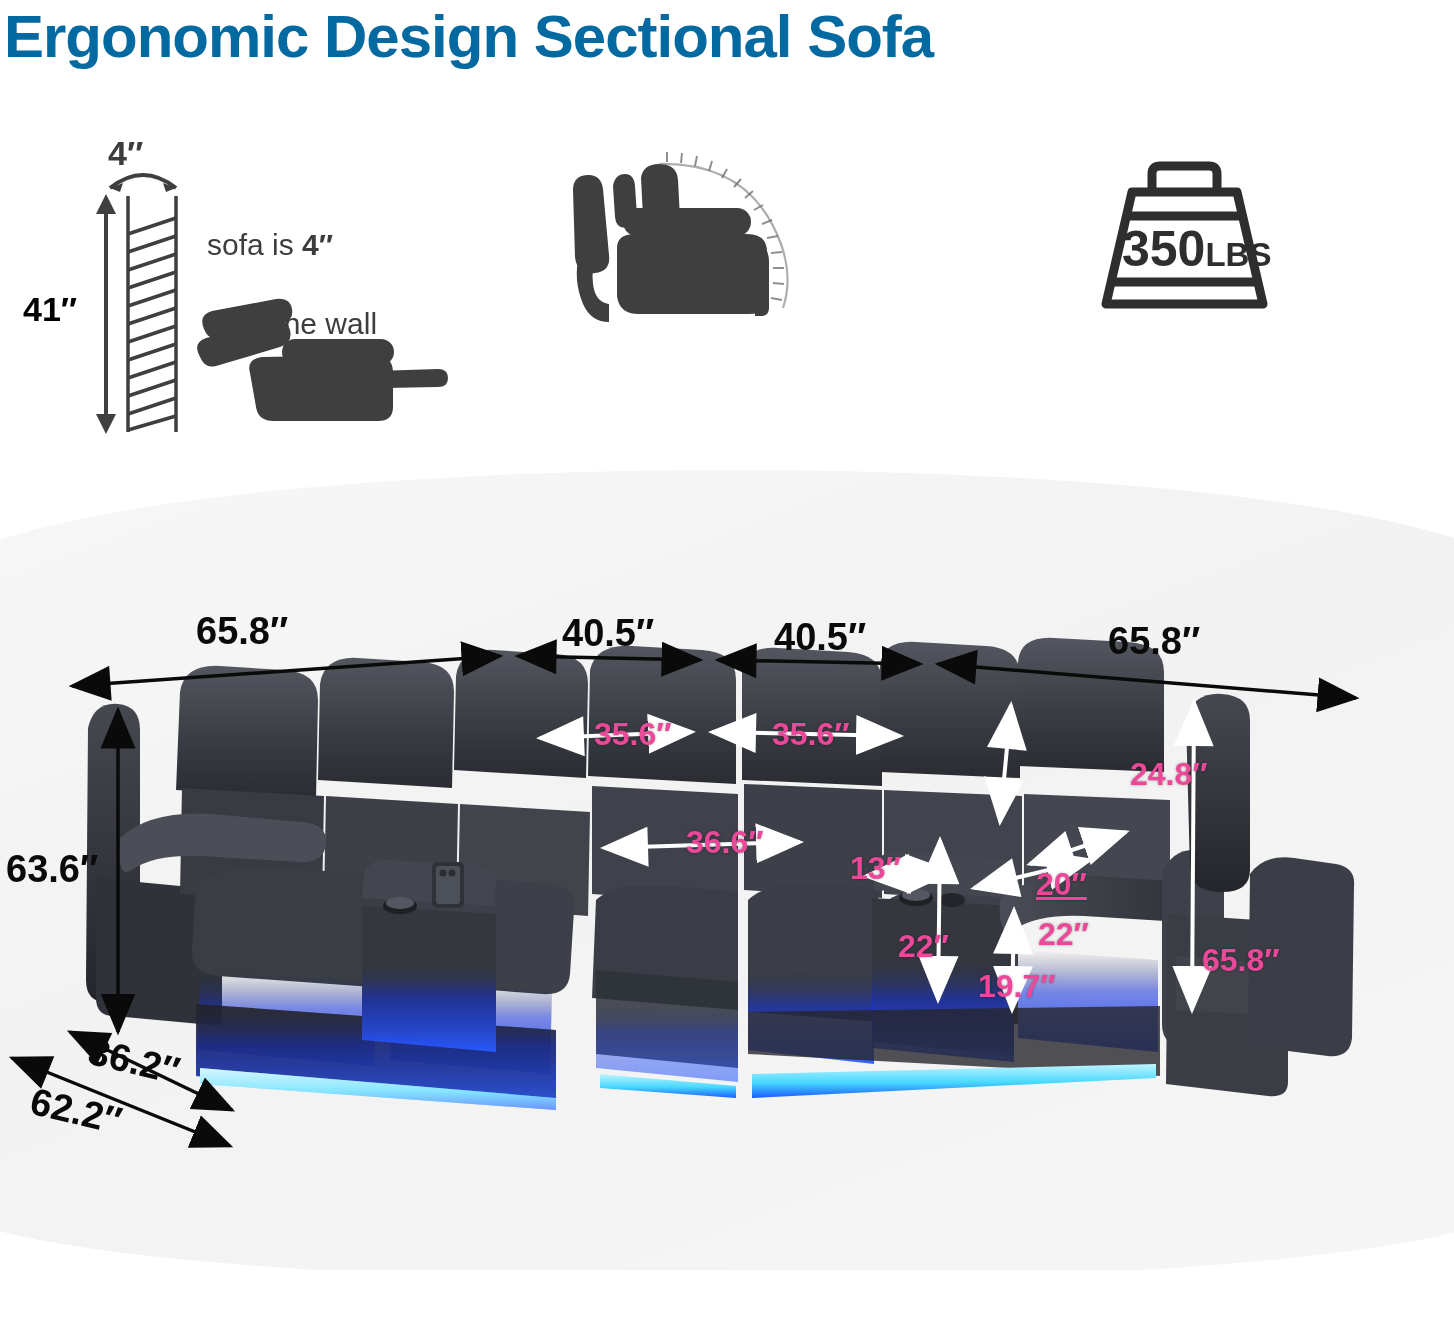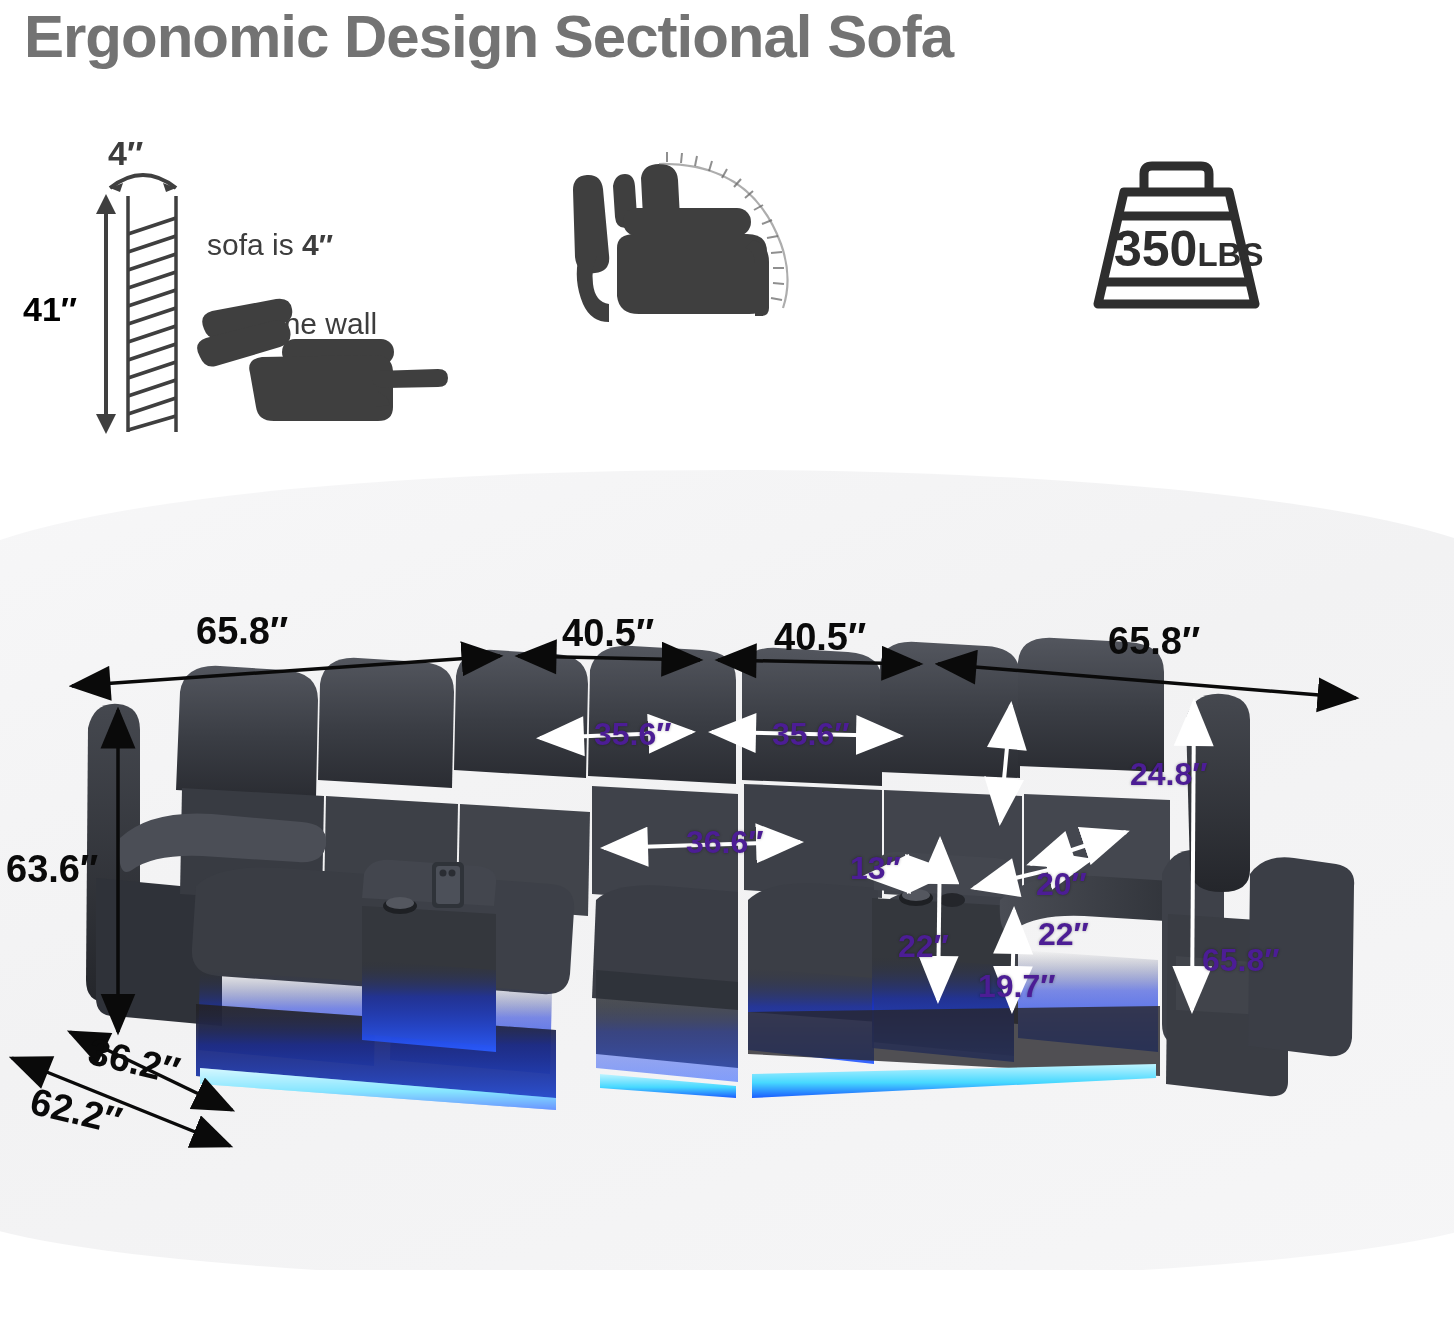--- a/index.html
+++ b/index.html
@@ -7,23 +7,23 @@
   body {
     width:1454px; height:1342px;
     background:#ffffff;
     font-family:"Liberation Sans", sans-serif;
     position:relative; overflow:hidden;
     color:#3a3a3a;
   }
 
   
   .title {
-    position:absolute; left:24px; top:2px;
+    position:absolute; left:4px; top:2px;
     font-size:60px; font-weight:700; letter-spacing:-1px;
-    color:#737373; white-space:nowrap;
+    color:#0369a1; white-space:nowrap;
     font-family:"Liberation Sans", sans-serif;
   }
 
   
   .features { position:absolute; left:0; top:120px; width:1454px; height:340px; }
   .feature { position:absolute; }
   .f-text {
     font-size:30px; line-height:1.32; color:#3d3d3d; font-weight:400;
     white-space:pre-line;
   }
@@ -35,21 +35,21 @@
   .wallwrap { position:absolute; left:38px; top:20px; width:130px; height:300px; }
   .chairfig1 { position:absolute; left:150px; top:175px; width:250px; height:130px; }
 
   
   #feat2 { left:555px; top:28px; width:420px; height:300px; }
   #feat2 .icon2 { position:absolute; left:0px; top:0px; width:270px; height:180px; }
   #feat2 .f-text { position:absolute; left:3px; top:210px; width:400px; }
 
   
   #feat3 { left:1010px; top:38px; width:430px; height:300px; }
-  #feat3 .icon3 { position:absolute; left:74px; top:0px; width:185px; height:155px; }
+  #feat3 .icon3 { position:absolute; left:82px; top:0px; width:185px; height:155px; }
   #feat3 .f-text { position:absolute; left:5px; top:200px; width:430px; }
 
   
   .stage {
     position:absolute; left:0; top:470px; width:1454px; height:800px;
     overflow:hidden;
   }
   .stage-shape {
     position:absolute; left:-60px; top:0px; width:1580px; height:810px;
     background:linear-gradient(160deg,#f7f7f8 0%,#f2f2f3 45%,#f6f6f7 100%);
@@ -60,21 +60,21 @@
   .photo { position:absolute; left:0px; top:470px; width:1454px; height:700px; }
 
   svg.layer { position:absolute; left:0; top:0; overflow:visible; }
 
   
   .dim {
     position:absolute; font-weight:700; white-space:nowrap;
     font-family:"Liberation Sans", sans-serif;
   }
   .dim.black { color:#0a0a0a; }
-  .dim.white { color:#4c1d95; text-shadow:0 0 3px rgba(0,0,0,.35); }
+  .dim.white { color:#ec4899; text-shadow:0 0 3px rgba(0,0,0,.35); }
 </style>
 </head>
 <body>
 
 <div class="title">Ergonomic Design Sectional Sofa</div>
 
 <div class="features">
 
   <div class="feature" id="feat1">
 
@@ -345,21 +345,21 @@
   <span class="dim black" style="left:562px; top:142px; font-size:38px;">40.5″</span>
   <span class="dim black" style="left:774px; top:146px; font-size:38px;">40.5″</span>
   <span class="dim black" style="left:1108px; top:150px; font-size:38px;">65.8″</span>
 
   <span class="dim white" style="left:594px; top:246px; font-size:32px;">35.6″</span>
   <span class="dim white" style="left:772px; top:246px; font-size:32px;">35.6″</span>
   <span class="dim white" style="left:1130px; top:286px; font-size:32px;">24.8″</span>
   <span class="dim white" style="left:686px; top:354px; font-size:32px;">36.6″</span>
   <span class="dim white" style="left:850px; top:380px; font-size:32px;">13″</span>
   <span class="dim white" style="left:898px; top:458px; font-size:32px;">22″</span>
-  <span class="dim white" style="left:1036px; top:396px; font-size:32px;">20″</span>
+  <span class="dim white" style="left:1036px; top:396px; font-size:32px;text-decoration:underline;">20″</span>
   <span class="dim white" style="left:1038px; top:446px; font-size:32px;">22″</span>
   <span class="dim white" style="left:978px; top:498px; font-size:32px;">19.7″</span>
   <span class="dim white" style="left:1202px; top:472px; font-size:32px;">65.8″</span>
 
   <span class="dim black" style="left:6px; top:378px; font-size:38px;">63.6″</span>
   <span class="dim black" style="left:88px; top:570px; font-size:38px; transform:rotate(13deg);">36.2″</span>
   <span class="dim black" style="left:30px; top:620px; font-size:38px; transform:rotate(13deg);">62.2″</span>
 </div>
 
 </body></html>

